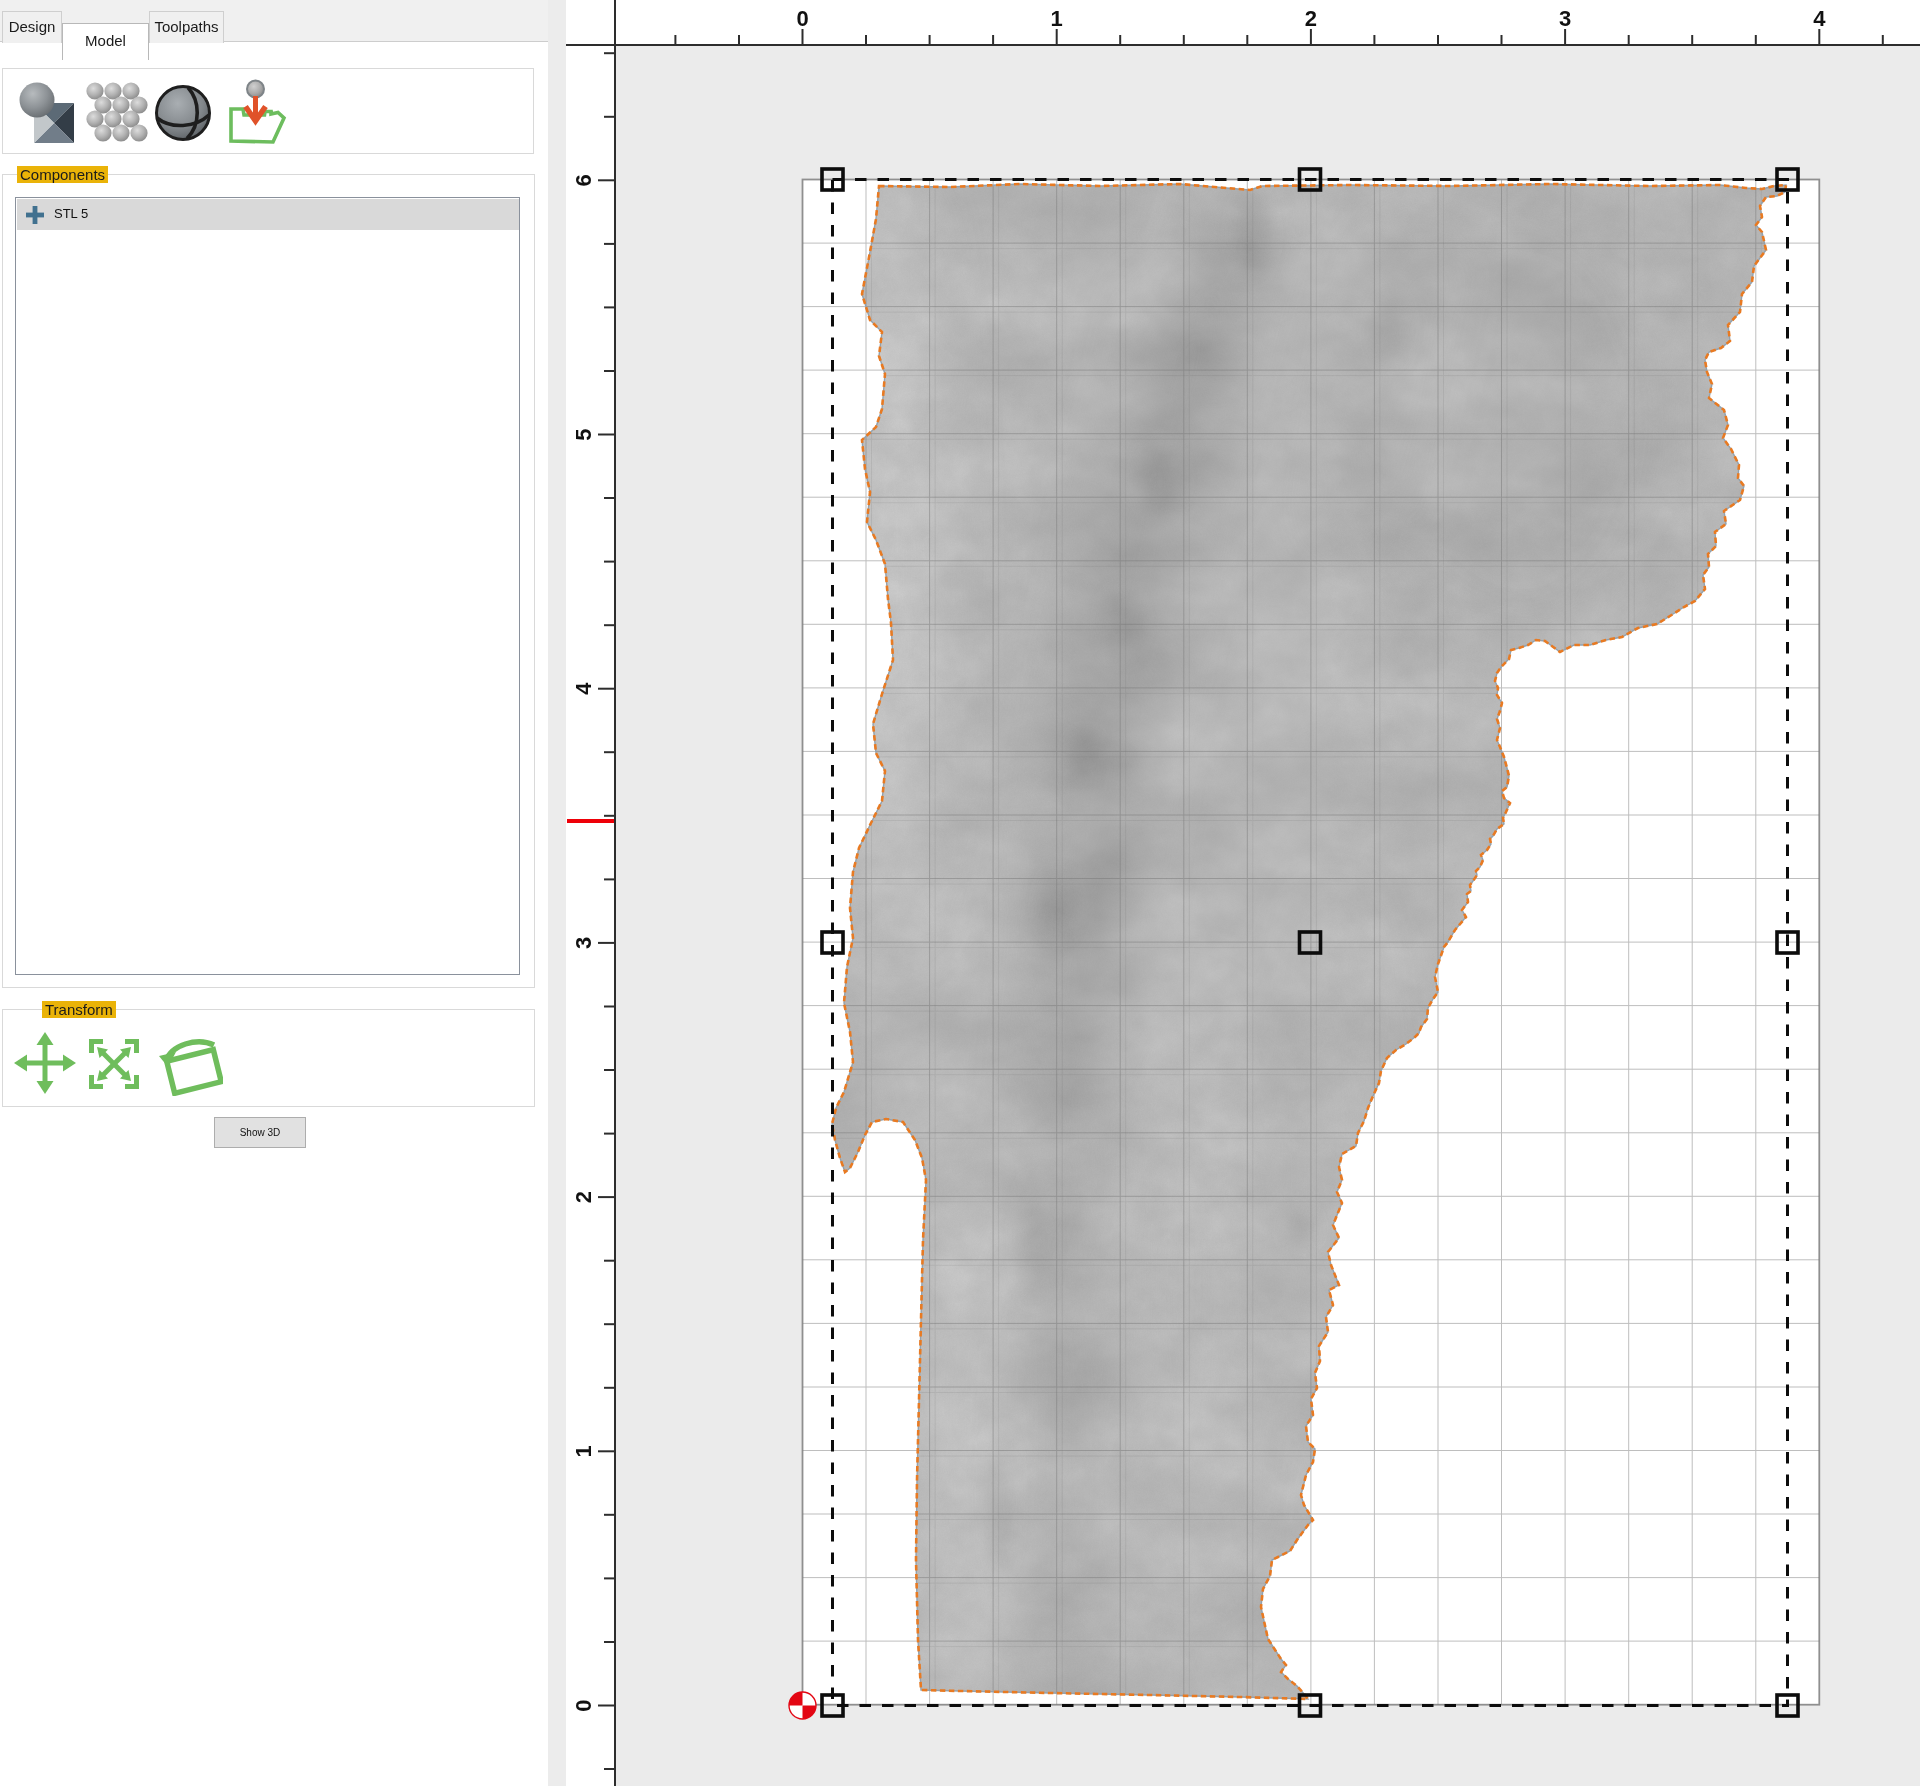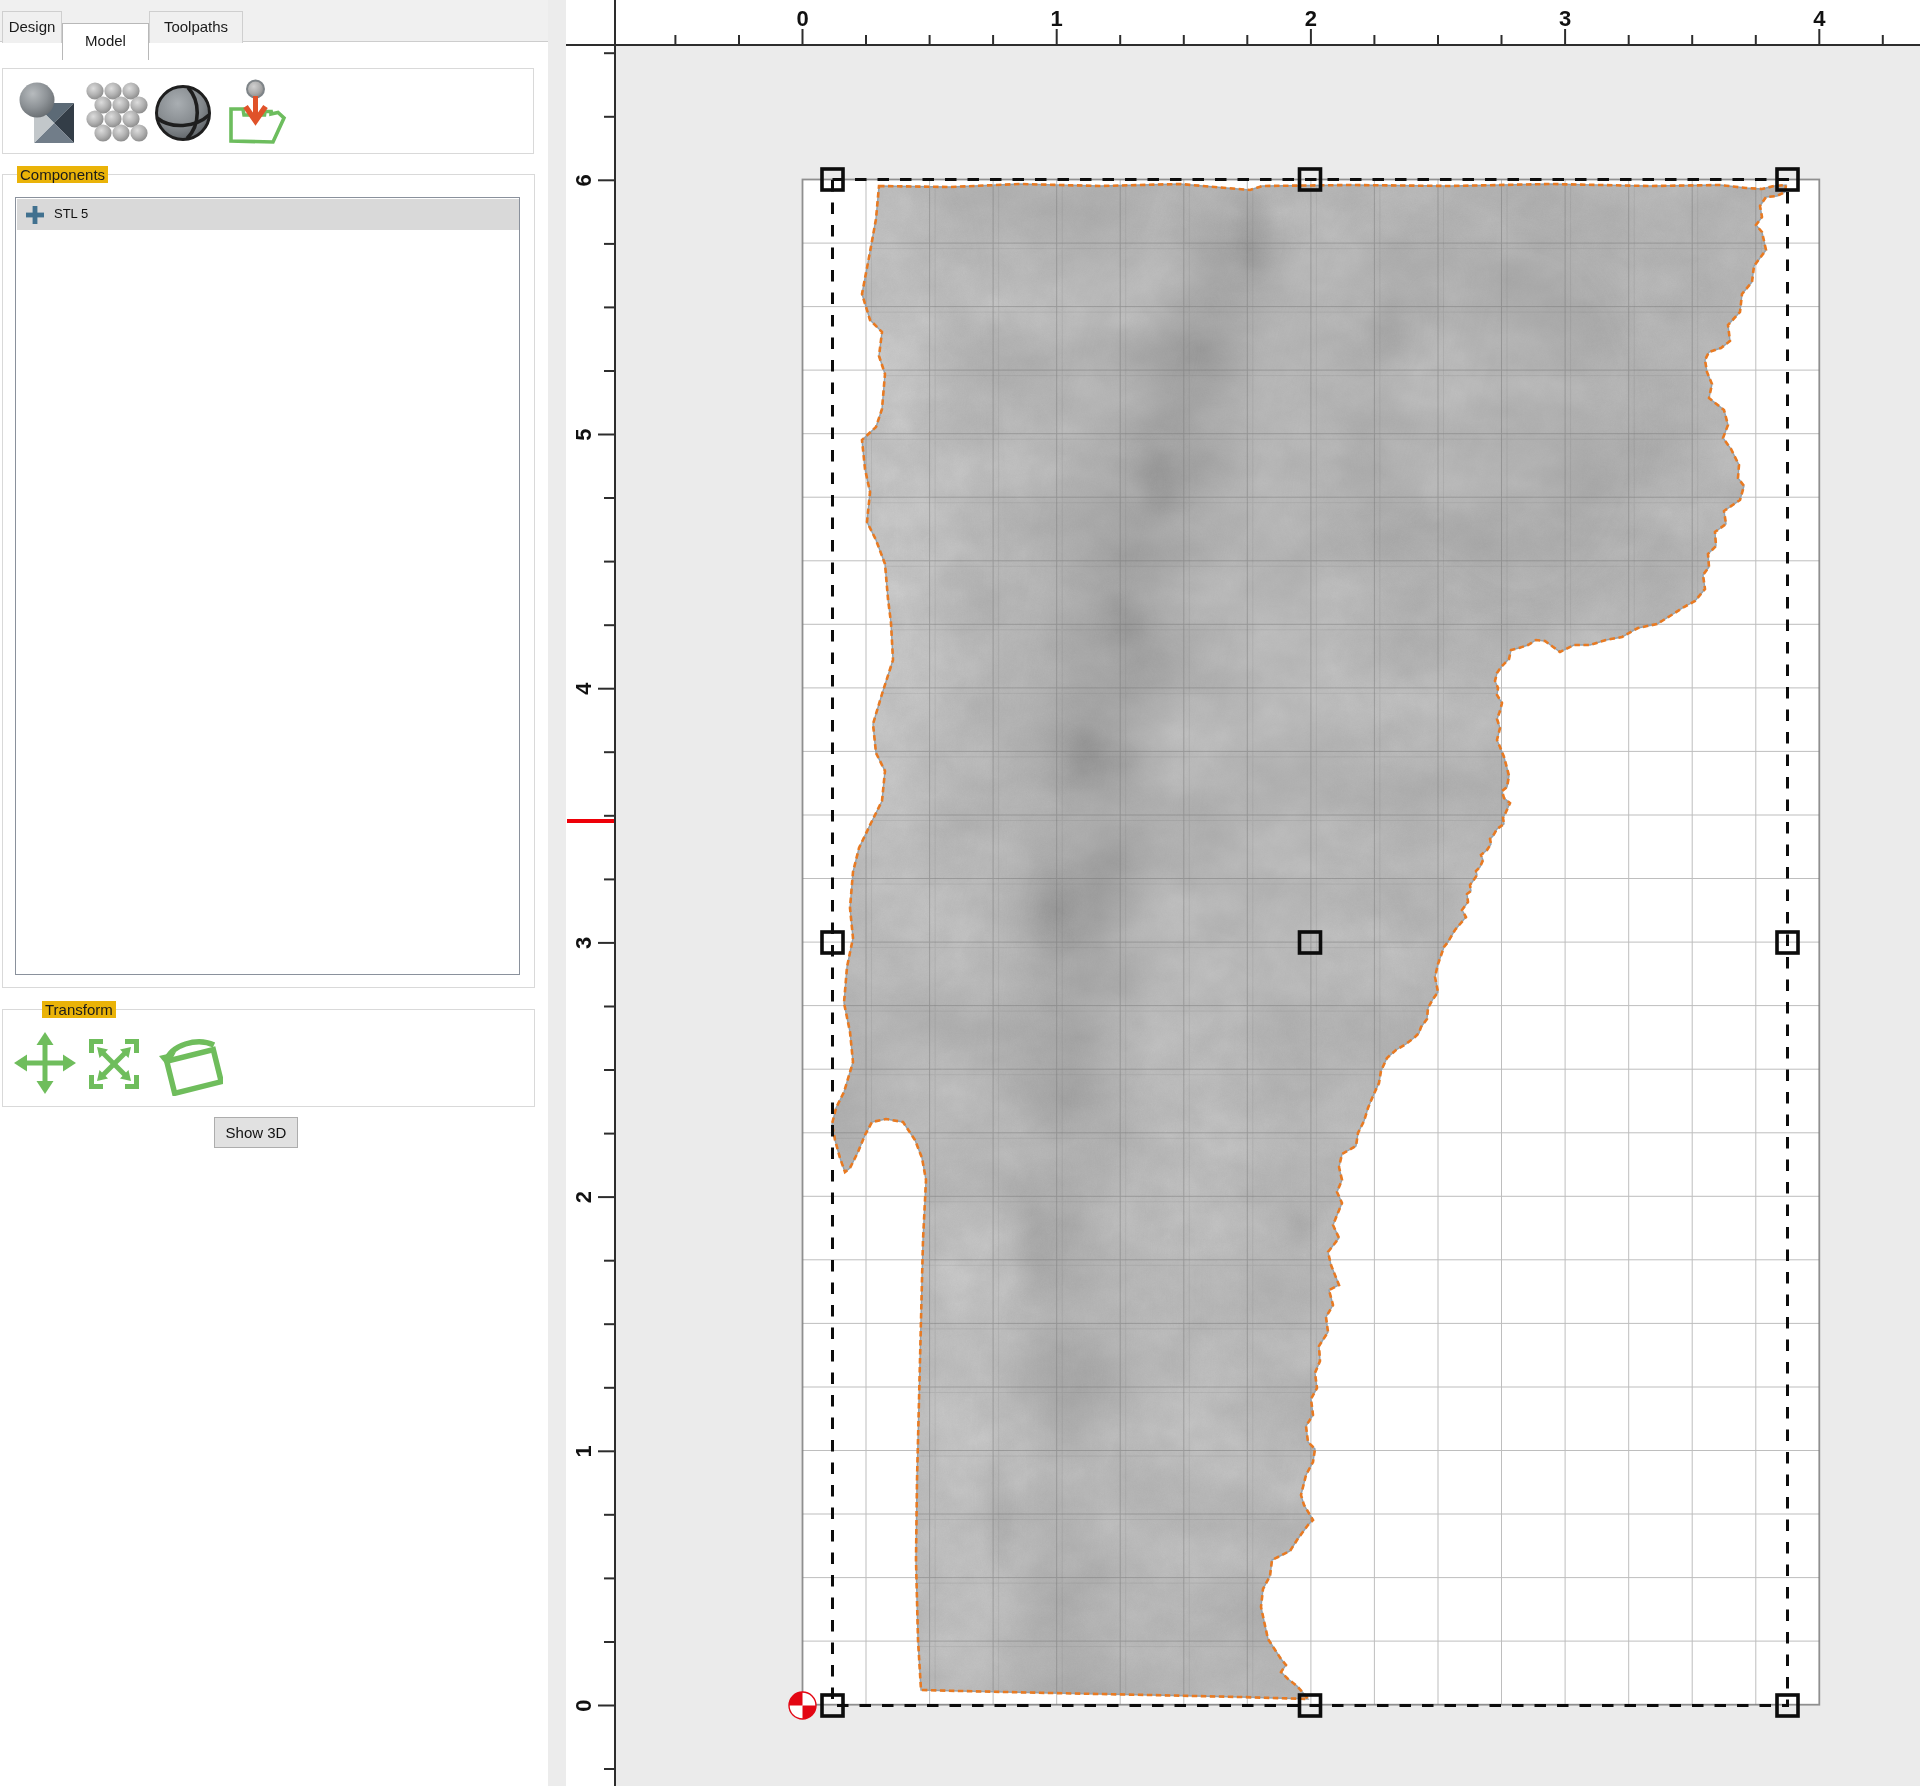--- a/index.html
+++ b/index.html
@@ -9,21 +9,21 @@
 .gbox { position:absolute; border:1px solid #d9d9d9; background:#fff; }
 .glabel { position:absolute; font-size:15px; color:#1b1b1b; background:#eab308; padding:0 3px; }
 </style></head>
 <body>
 
 <div class="abs" style="left:0;top:0;width:548px;height:1786px;background:#fff"></div>
 <div class="abs" style="left:0;top:0;width:548px;height:41px;background:#f0f0f0"></div>
 <div class="abs" style="left:0;top:41px;width:548px;height:1px;background:#cdcdcd"></div>
 <div class="tab" style="left:2px;width:60px;">Design</div>
 <div class="tab" style="left:62px;top:23px;height:37px;width:87px;background:#fff;border:1px solid #b8b8b8;border-bottom:none;line-height:34px;">Model</div>
-<div class="tab" style="left:149px;width:94px;">Toolpaths</div>
+<div class="tab" style="left:149px;width:75px;">Toolpaths</div>
 
 <div class="gbox" style="left:2px;top:68px;width:532px;height:86px;"></div>
 <svg width="62" height="64" viewBox="0 0 62 64" style="position:absolute;left:15px;top:81px">
 <defs>
       <radialGradient id="sph1" cx="38%" cy="32%" r="75%">
 <stop offset="0%" stop-color="#b7bbbe"></stop>
         <stop offset="55%" stop-color="#8d9296"></stop>
         <stop offset="100%" stop-color="#64696d"></stop>
       </radialGradient>
     </defs>
@@ -121,22 +121,22 @@
 <polygon points="42,42 31,39.5 39.5,31"></polygon>
 <polygon points="8,42 10.5,31 19,39.5"></polygon>
 </g>
 </svg>
 <svg width="66" height="64" viewBox="0 0 66 64" style="position:absolute;left:157px;top:1032px">
 <rect x="13" y="23" width="48" height="33" fill="none" stroke="#6fbd5c" stroke-width="5.5" transform="rotate(-14 37 39.5)"></rect>
 <path d="M9,29 C14,13 40,5 57,13" fill="none" stroke="#6fbd5c" stroke-width="5.5"></path>
 <polygon points="2,24 19,20 11,35" fill="#6fbd5c"></polygon>
 </svg>
 
-<div class="abs" style="left:214px;top:1117px;width:84px;height:31px;background:#e1e1e1;border:1px solid #adadad;
-     font-size:15px;color:#111;text-align:center;line-height:29px;">Show 3D</div>
+<div class="abs" style="left:214px;top:1117px;width:92px;height:31px;background:#e1e1e1;border:1px solid #adadad;
+     font-size:10px;color:#111;text-align:center;line-height:29px;">Show 3D</div>
 
 <div class="abs" style="left:548px;top:0;width:18px;height:1786px;background:#ececec;border-left:1px solid #e0e0e0;"></div>
 
 <svg width="1372" height="1786" viewBox="548 0 1372 1786" style="position:absolute;left:548px;top:0">
 <defs>
 <clipPath id="vtclip">
         <path d="M879,186 L950,187 L1020,184 L1100,186 L1180,184 L1250,190 L1262,186 L1350,185 L1450,186 L1550,184 L1650,186 L1720,185 L1746,188 L1762,189 L1774,186 L1786,185 L1785,192 L1777,196 L1766,197 L1760,206 L1762,217 L1756,225 L1762,232 L1766,250 L1754,266 L1752,282 L1742,294 L1740,312 L1728,325 L1730,341 L1721,348 L1709,352 L1705,360 L1707,372 L1712,384 L1709,398 L1724,410 L1728,425 L1723,438 L1731,449 L1739,465 L1738,478 L1744,486 L1740,500 L1724,511 L1726,524 L1715,532 L1716,546 L1708,554 L1709,567 L1703,575 L1705,589 L1695,601 L1684,607 L1670,616 L1657,624 L1638,628 L1622,637 L1606,640 L1590,645 L1574,645 L1560,652 L1545,641 L1536,640 L1528,645 L1519,648 L1511,650 L1509,659 L1502,666 L1497,673 L1495,681 L1498,688 L1497,695 L1502,703 L1500,711 L1497,719 L1500,728 L1497,740 L1500,747 L1504,757 L1507,768 L1509,776 L1507,787 L1502,791 L1504,798 L1510,803 L1506,812 L1503,818 L1504,824 L1497,829 L1493,836 L1490,839 L1491,844 L1487,850 L1481,855 L1483,860 L1480,867 L1476,871 L1477,875 L1473,881 L1470,885 L1471,891 L1467,894 L1468,902 L1462,910 L1466,917 L1455,930 L1448,942 L1444,947 L1438,964 L1435,977 L1438,992 L1433,999 L1428,1008 L1427,1019 L1421,1027 L1419,1033 L1415,1037 L1406,1044 L1396,1050 L1387,1058 L1381,1071 L1379,1083 L1373,1096 L1368,1108 L1364,1121 L1358,1133 L1356,1146 L1349,1150 L1342,1154 L1339,1167 L1342,1180 L1337,1192 L1342,1203 L1333,1225 L1339,1238 L1328,1252 L1331,1265 L1339,1285 L1329,1290 L1333,1305 L1326,1317 L1328,1332 L1319,1346 L1320,1361 L1315,1373 L1317,1388 L1311,1399 L1313,1415 L1306,1426 L1308,1442 L1315,1449 L1313,1462 L1306,1475 L1301,1495 L1304,1505 L1313,1520 L1308,1525 L1297,1540 L1290,1551 L1272,1560 L1270,1576 L1263,1589 L1261,1607 L1264,1621 L1268,1639 L1281,1659 L1286,1665 L1281,1672 L1288,1679 L1297,1686 L1305,1695 L1308,1699 L1240,1697 L1150,1695 L1050,1693 L960,1691 L921,1690 L918,1640 L916,1560 L917,1480 L919,1400 L921,1320 L923,1240 L926,1180 L922,1158 L915,1140 L903,1122 L886,1119 L872,1122 L865,1135 L858,1152 L850,1168 L845,1172 L840,1158 L835,1140 L832,1124 L836,1108 L844,1092 L853,1062 L850,1032 L844,1003 L847,967 L853,938 L850,908 L853,872 L859,848 L870,825 L882,801 L885,771 L876,753 L873,724 L882,694 L893,660 L891,623 L888,599 L885,564 L876,540 L867,522 L870,492 L865,469 L862,440 L876,427 L882,409 L885,374 L879,356 L882,332 L870,320 L862,294 L870,252 L876,219 Z"></path>
       </clipPath>
 <clipPath id="stockclip">
         <rect x="802.5" y="179.5" width="1016.8" height="1525.2"></rect>

